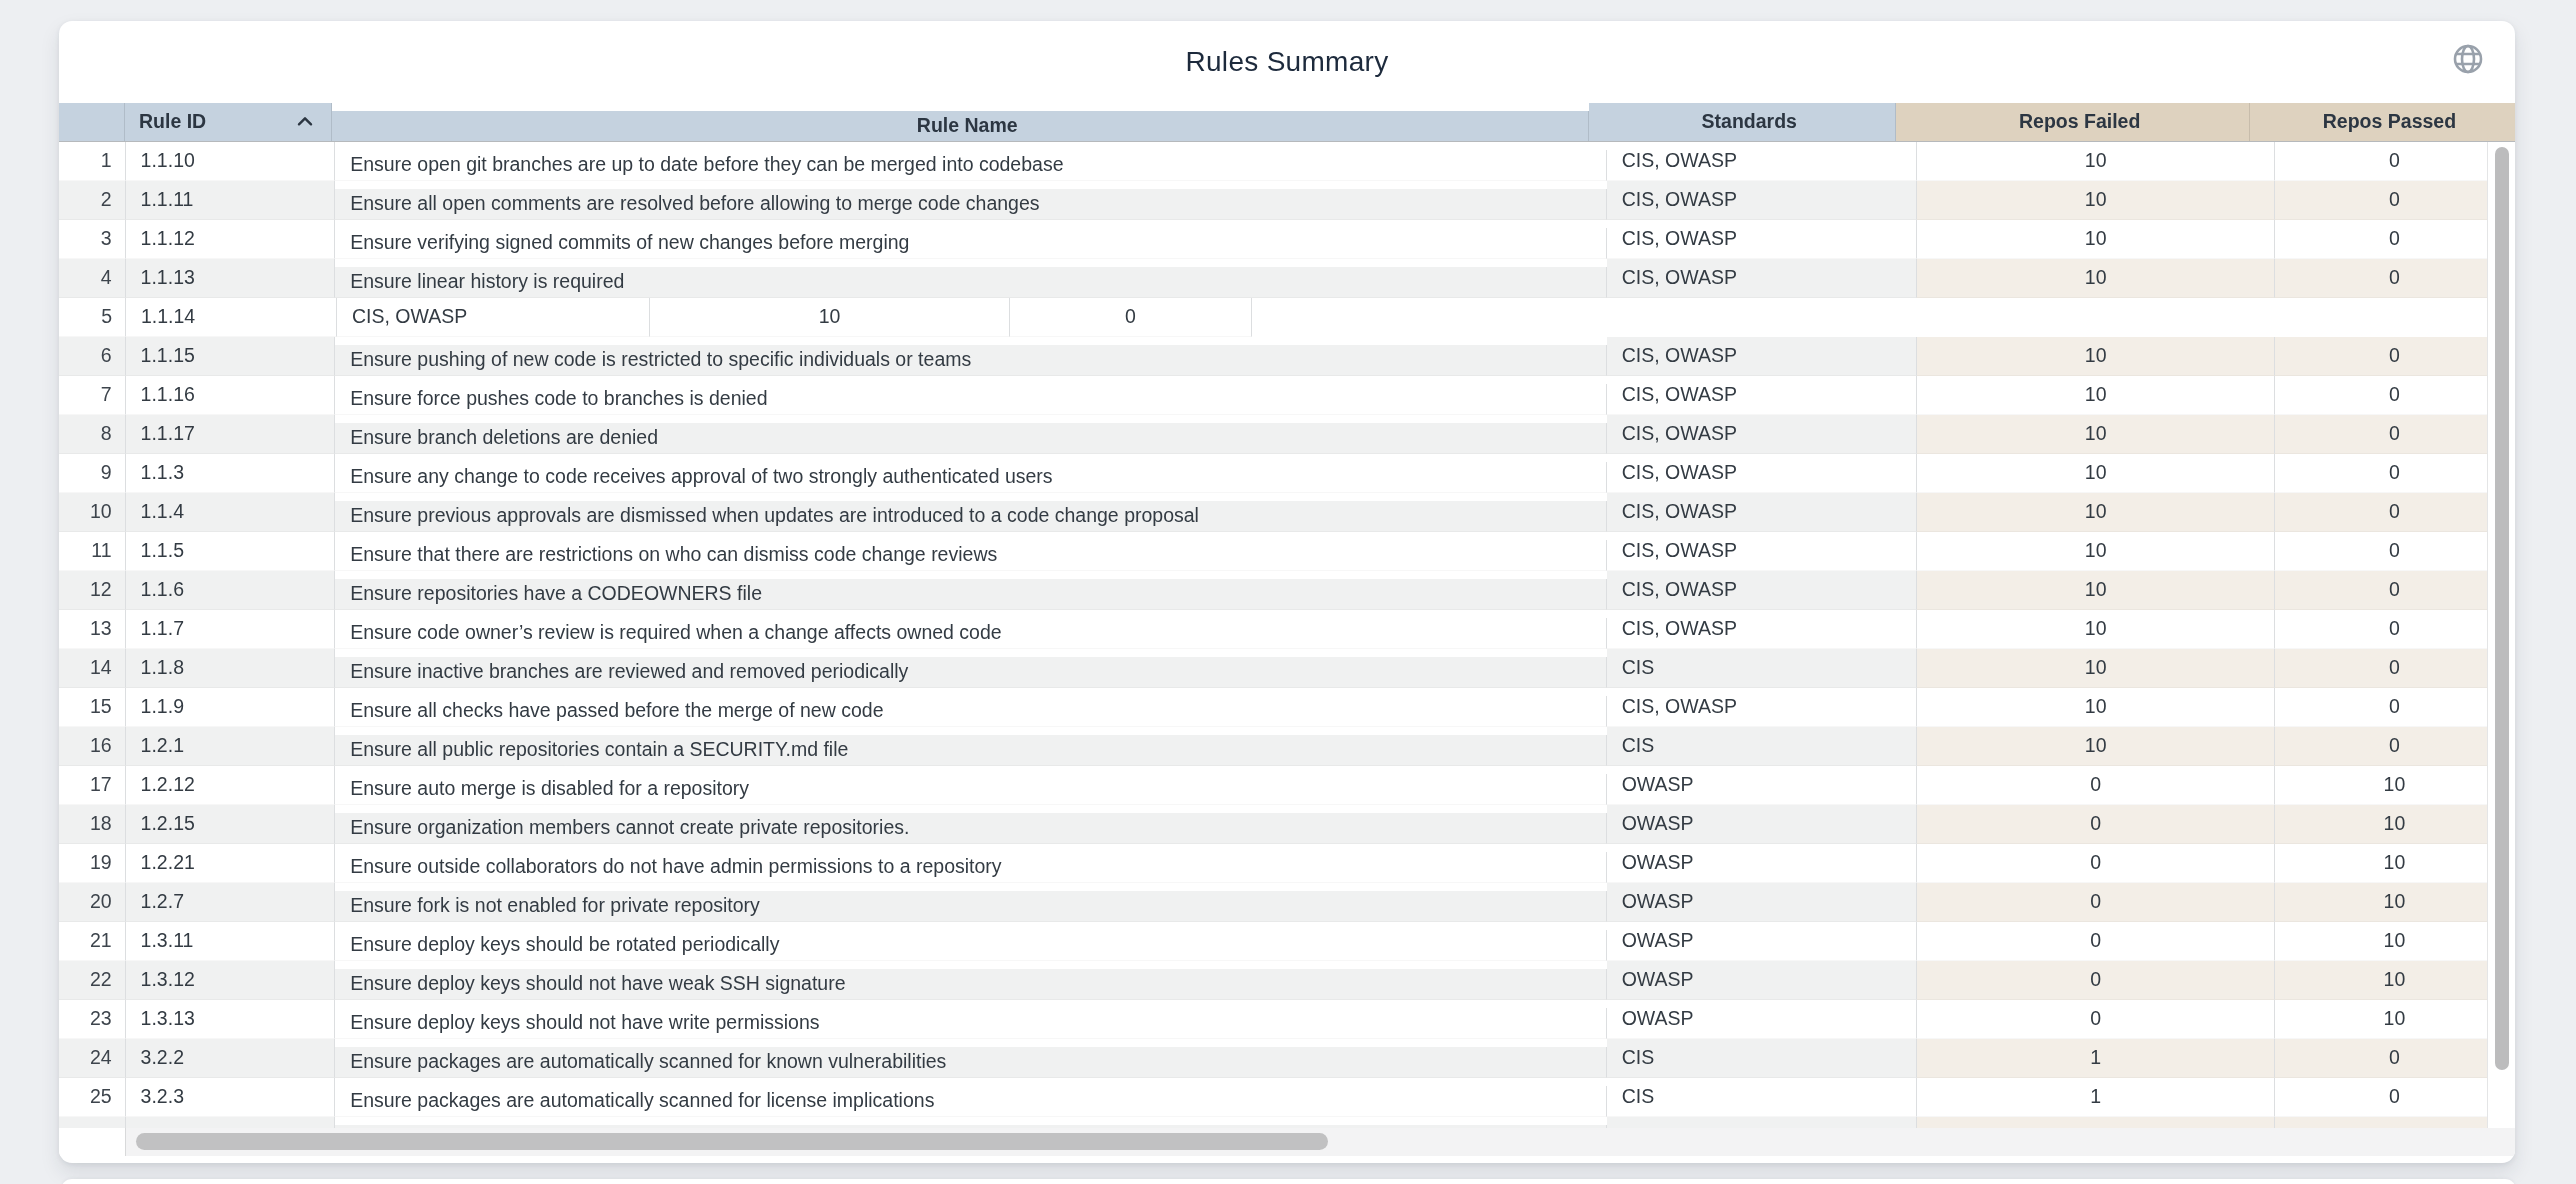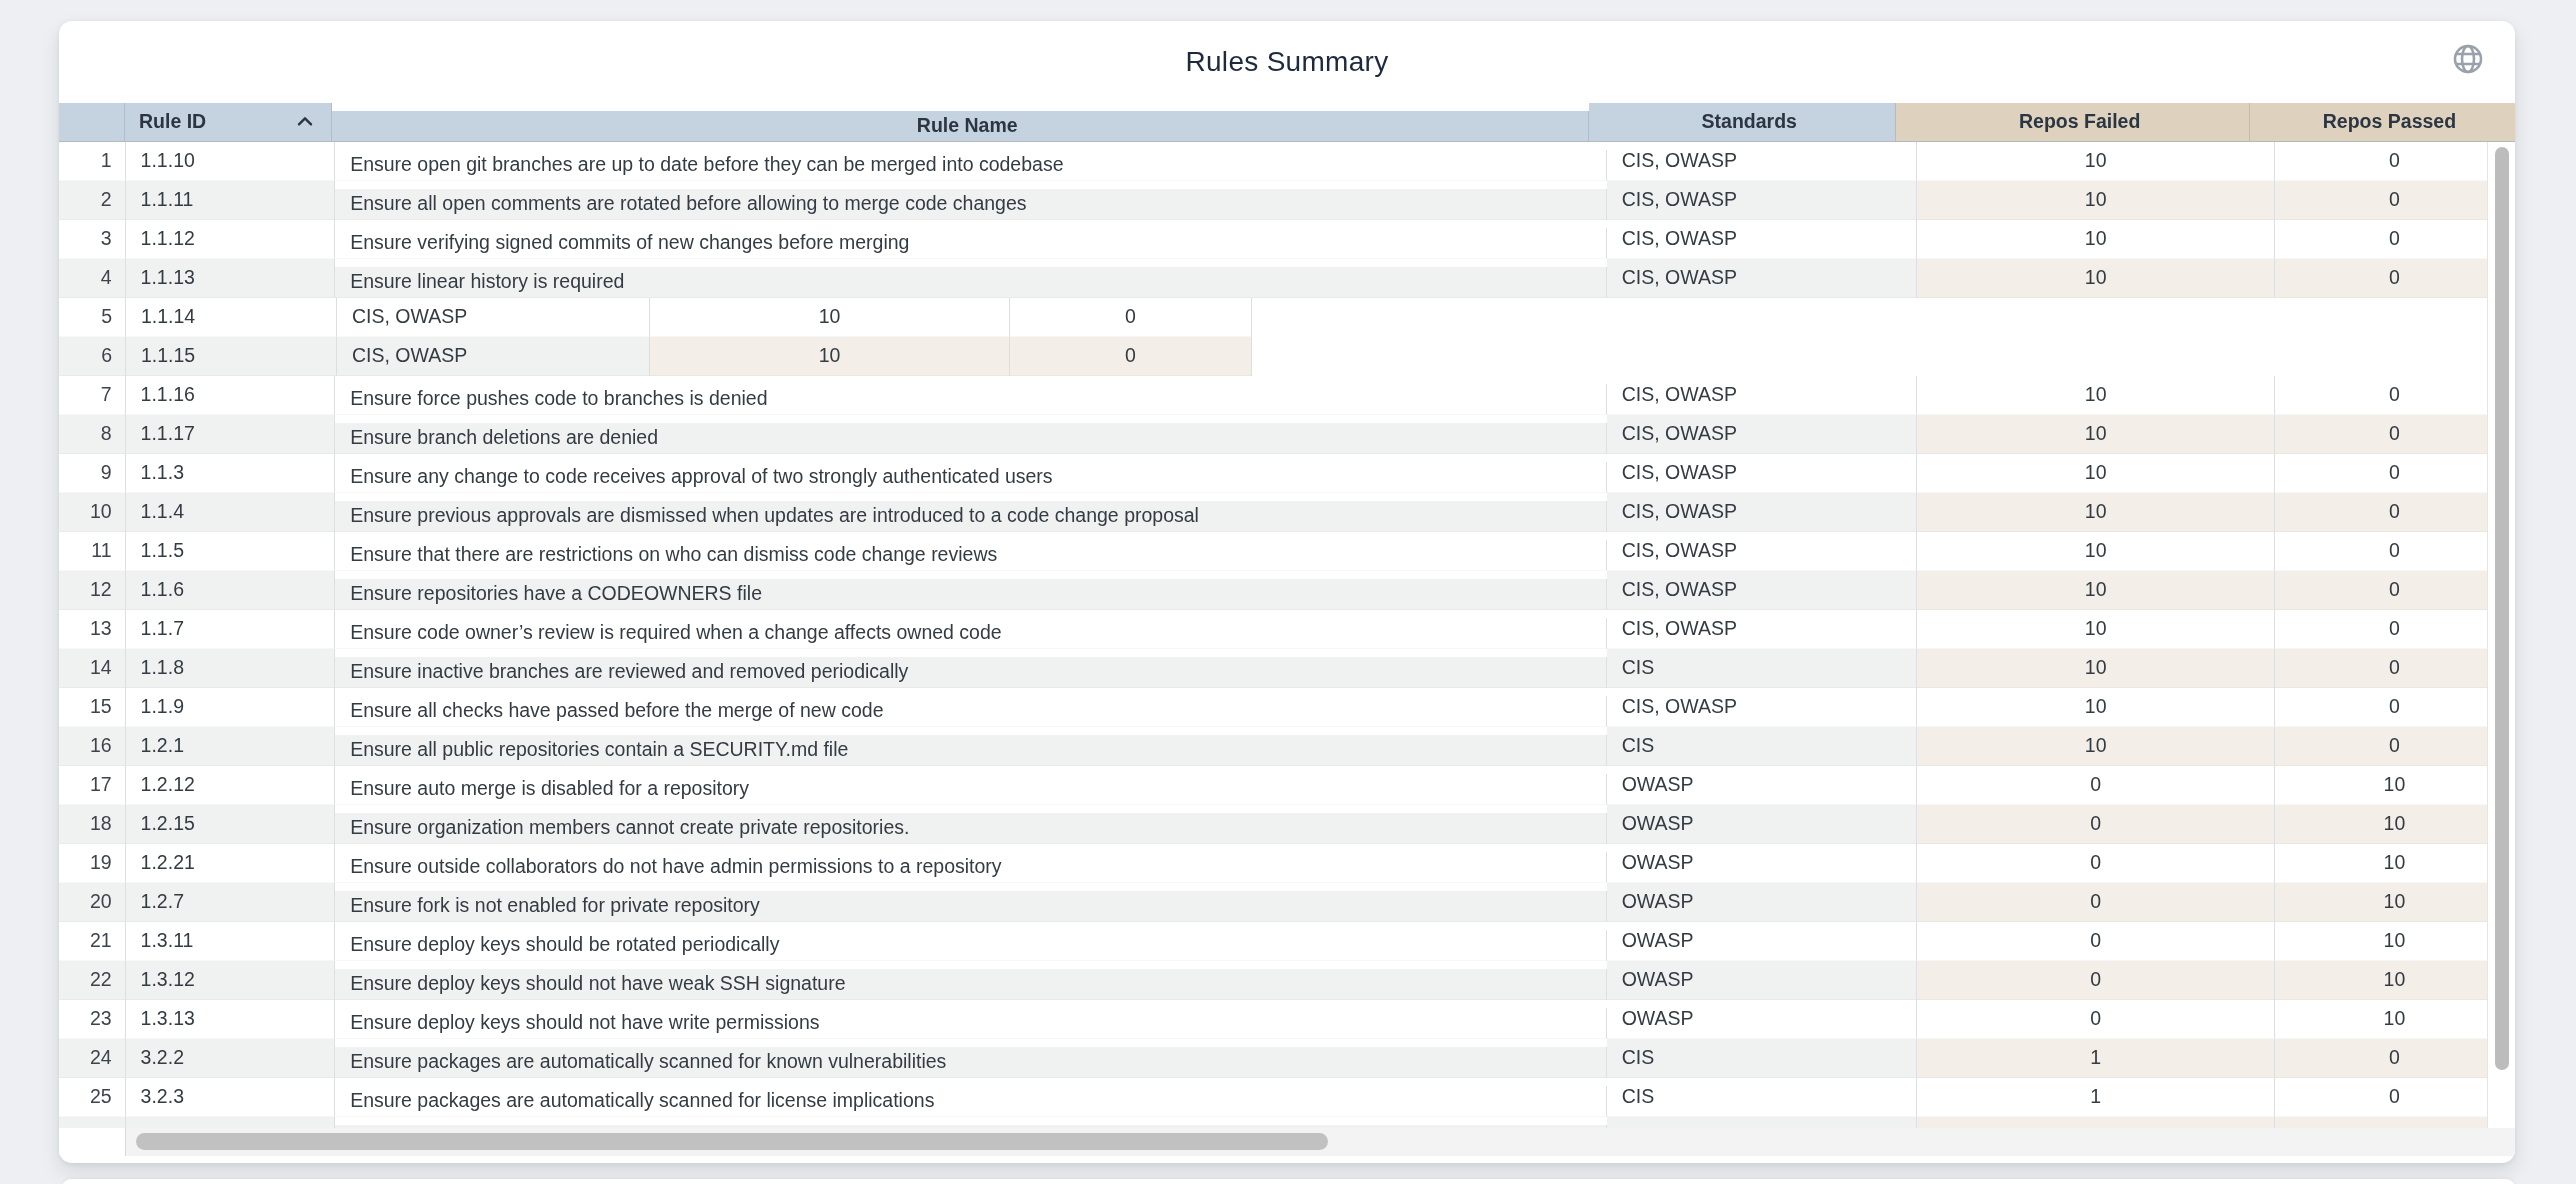--- a/index.html
+++ b/index.html
@@ -163,21 +163,21 @@
     <div class="cell c-index">1</div>
     <div class="cell c-id">1.1.10</div>
     <div class="cell c-name">Ensure open git branches are up to date before they can be merged into codebase</div>
     <div class="cell c-std">CIS, OWASP</div>
     <div class="cell c-failed">10</div>
     <div class="cell c-passed">0</div>
   </div>
       <div class="row">
     <div class="cell c-index">2</div>
     <div class="cell c-id">1.1.11</div>
-    <div class="cell c-name">Ensure all open comments are rotated before allowing to merge code changes</div>
+    <div class="cell c-name">Ensure all open comments are resolved before allowing to merge code changes</div>
     <div class="cell c-std">CIS, OWASP</div>
     <div class="cell c-failed">10</div>
     <div class="cell c-passed">0</div>
   </div>
       <div class="row">
     <div class="cell c-index">3</div>
     <div class="cell c-id">1.1.12</div>
     <div class="cell c-name">Ensure verifying signed commits of new changes before merging</div>
     <div class="cell c-std">CIS, OWASP</div>
     <div class="cell c-failed">10</div>
@@ -194,20 +194,21 @@
       <div class="row">
     <div class="cell c-index">5</div>
     <div class="cell c-id">1.1.14</div>
     <div class="cell c-std">CIS, OWASP</div>
     <div class="cell c-failed">10</div>
     <div class="cell c-passed">0</div>
   </div>
       <div class="row">
     <div class="cell c-index">6</div>
     <div class="cell c-id">1.1.15</div>
+    <div class="cell c-name">Ensure pushing of new code is restricted to specific individuals or teams</div>
     <div class="cell c-std">CIS, OWASP</div>
     <div class="cell c-failed">10</div>
     <div class="cell c-passed">0</div>
   </div>
       <div class="row">
     <div class="cell c-index">7</div>
     <div class="cell c-id">1.1.16</div>
     <div class="cell c-name">Ensure force pushes code to branches is denied</div>
     <div class="cell c-std">CIS, OWASP</div>
     <div class="cell c-failed">10</div>

